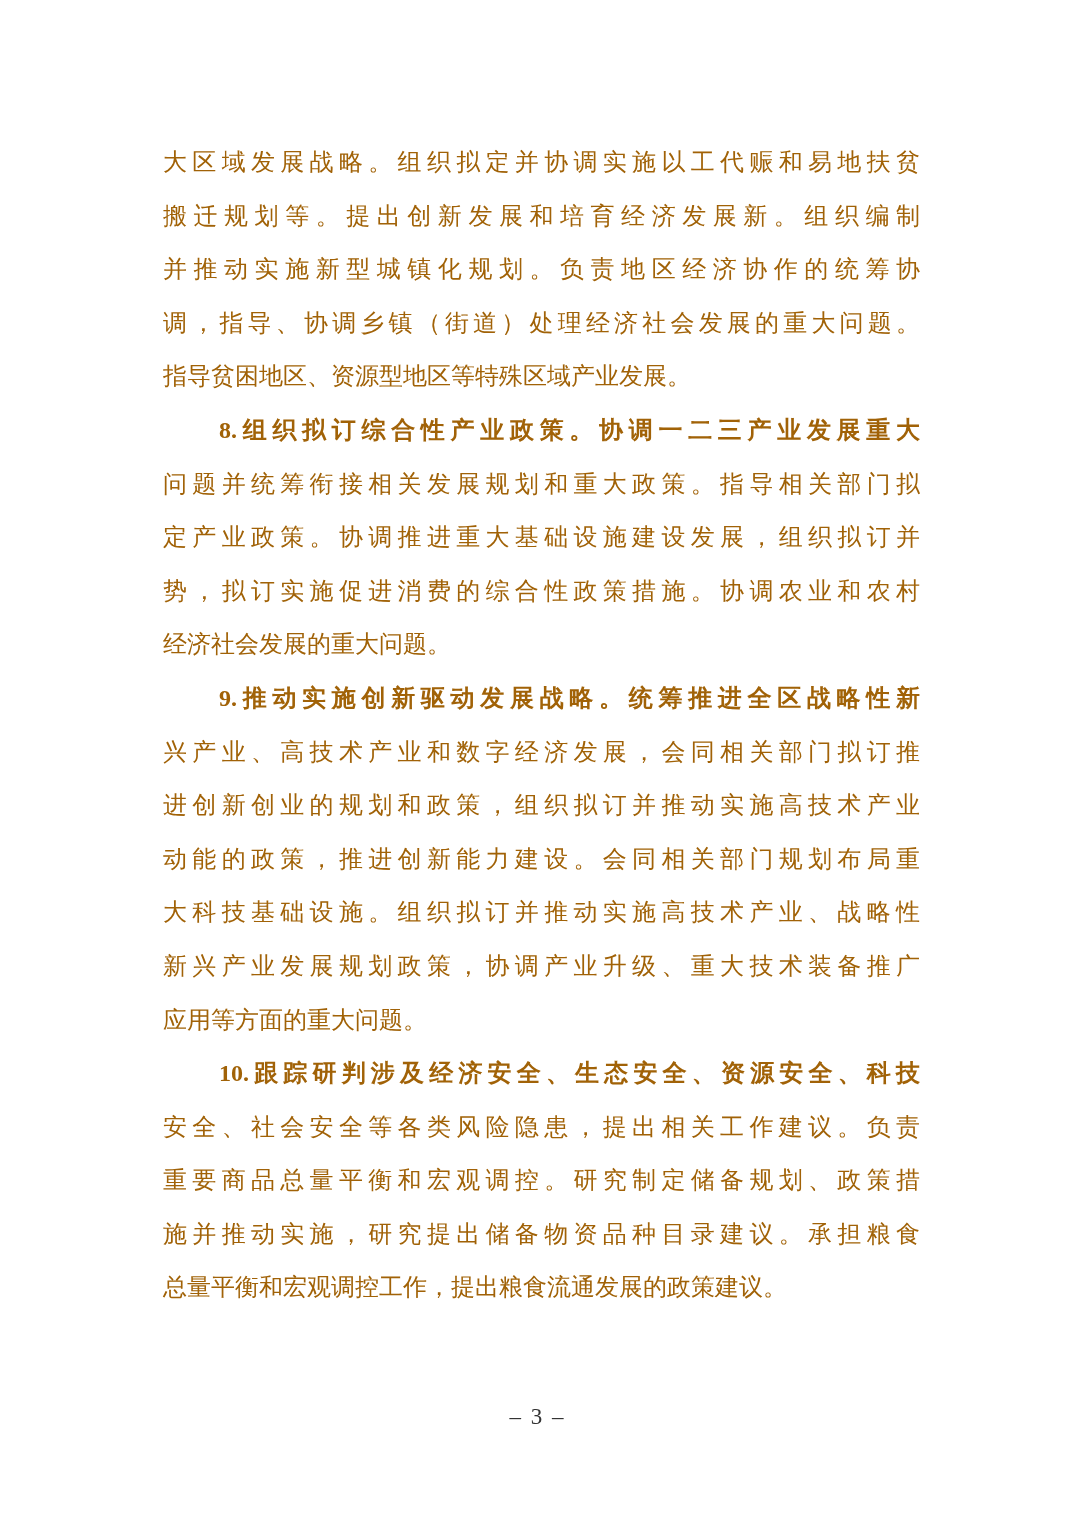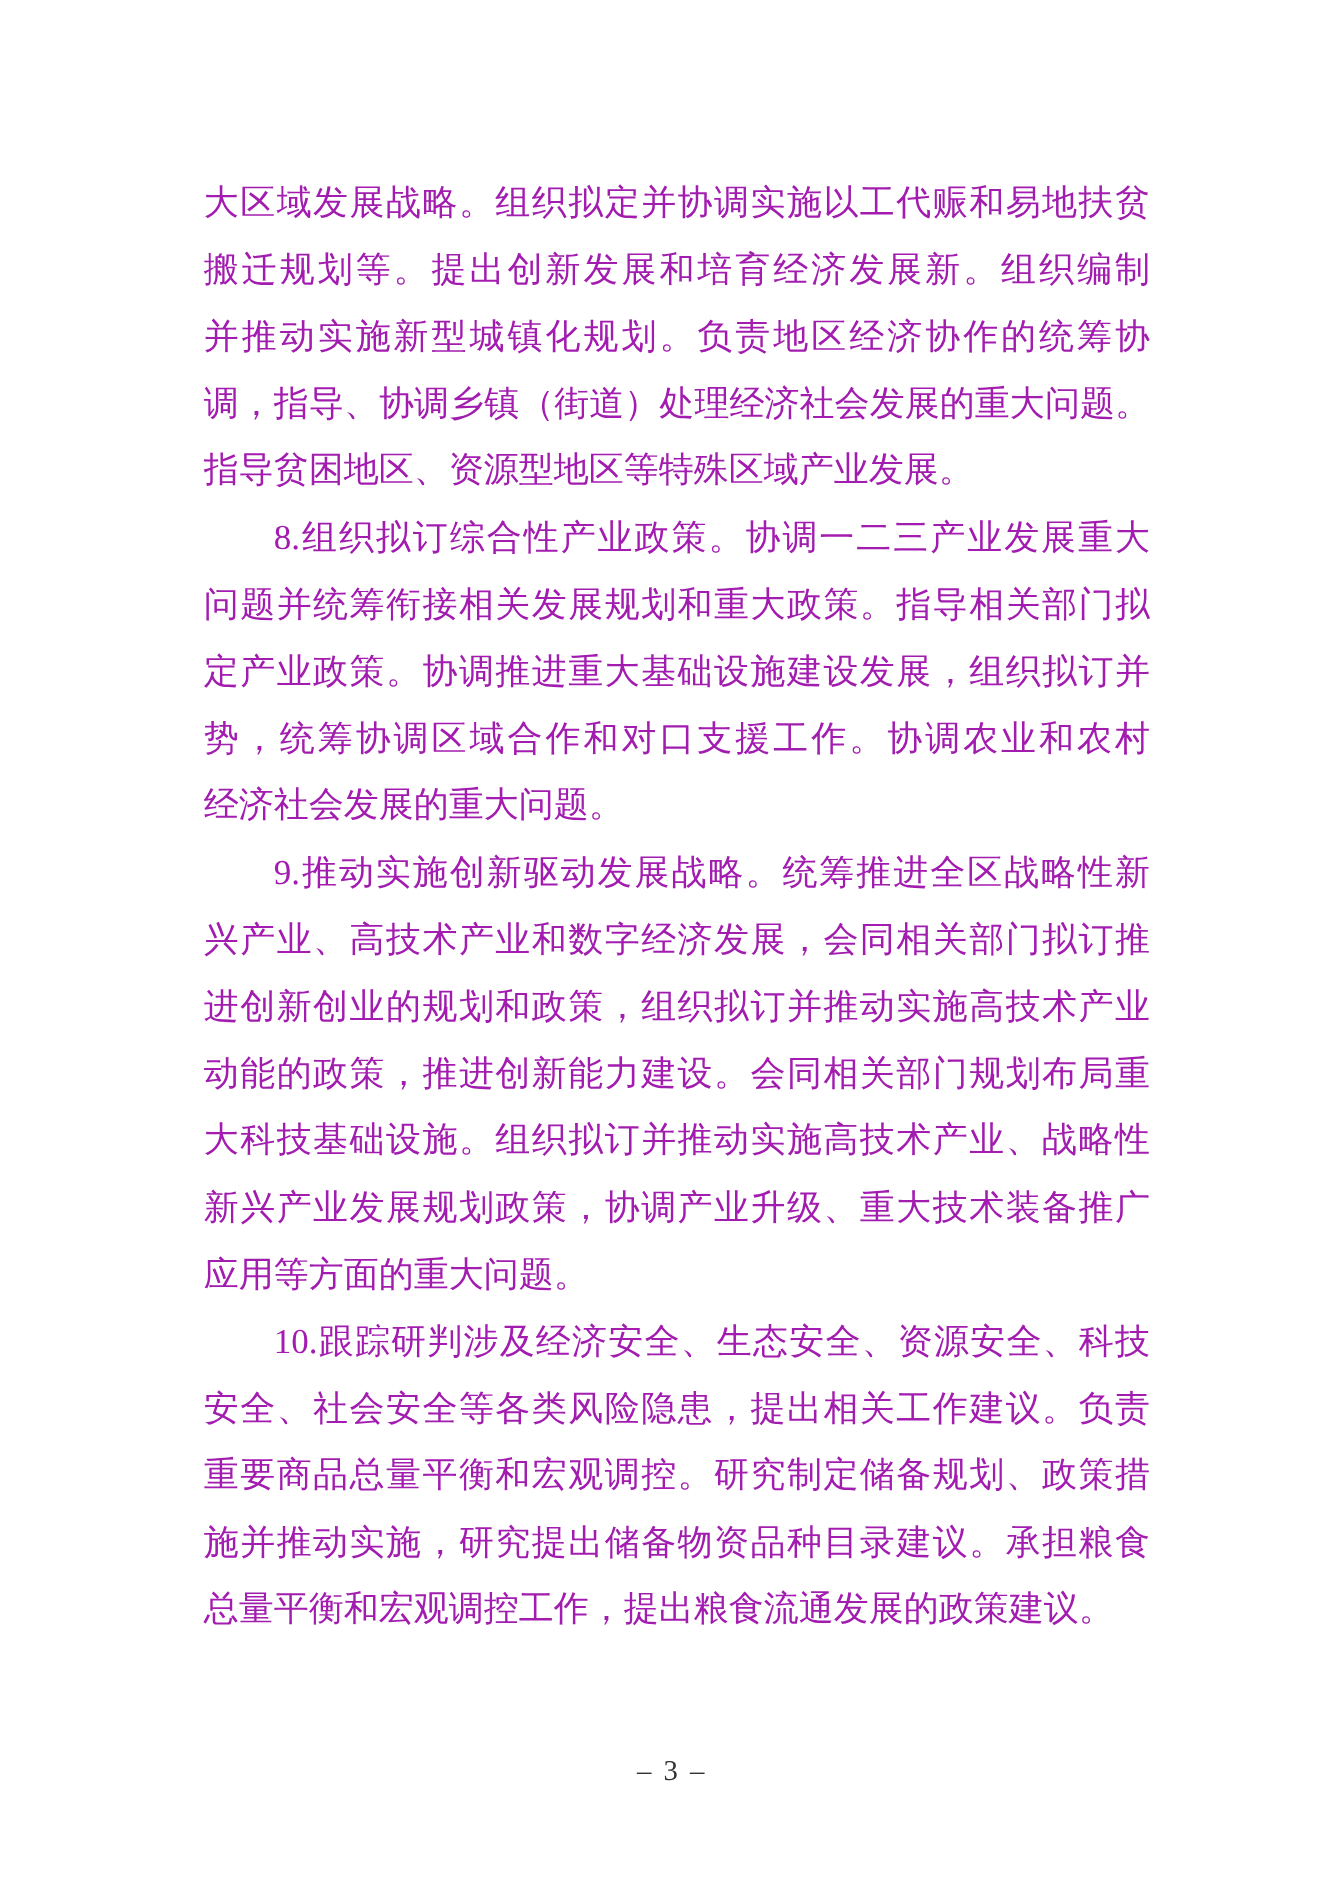--- a/index.html
+++ b/index.html
@@ -17,32 +17,33 @@
   }
   .body-block {
     position: absolute;
     left: 163px;
     top: 136px;
     width: 757px;
   }
   .line {
     height: 53.6px;
     line-height: 53.6px;
-    font-size: 28px;
-    color: #a21caf;
+    font-size: 24px;
+    color: #a16207;
     white-space: nowrap;
     text-align: left;
     letter-spacing: 0;
   }
   .line.jl {
     text-align: justify;
     text-align-last: justify;
   }
   .line.ind {
     padding-left: 56px;
+    font-weight: bold;
   }
   .footer {
     position: absolute;
     left: 0;
     top: 1402px;
     width: 100%;
     text-align: center;
     font-size: 23px;
     line-height: 30px;
     color: #333333;
@@ -57,21 +58,21 @@
 
     <div class="line jl">大区域发展战略。组织拟定并协调实施以工代赈和易地扶贫</div>
     <div class="line jl">搬迁规划等。提出创新发展和培育经济发展新。组织编制</div>
     <div class="line jl">并推动实施新型城镇化规划。负责地区经济协作的统筹协</div>
     <div class="line jl">调，指导、协调乡镇（街道）处理经济社会发展的重大问题。</div>
     <div class="line">指导贫困地区、资源型地区等特殊区域产业发展。</div>
 
     <div class="line jl ind">8.组织拟订综合性产业政策。协调一二三产业发展重大</div>
     <div class="line jl">问题并统筹衔接相关发展规划和重大政策。指导相关部门拟</div>
     <div class="line jl">定产业政策。协调推进重大基础设施建设发展，组织拟订并</div>
-    <div class="line jl">势，统筹协调区域合作和对口支援工作。协调农业和农村</div>
+    <div class="line jl">势，拟订实施促进消费的综合性政策措施。协调农业和农村</div>
     <div class="line">经济社会发展的重大问题。</div>
 
     <div class="line jl ind">9.推动实施创新驱动发展战略。统筹推进全区战略性新</div>
     <div class="line jl">兴产业、高技术产业和数字经济发展，会同相关部门拟订推</div>
     <div class="line jl">进创新创业的规划和政策，组织拟订并推动实施高技术产业</div>
     <div class="line jl">动能的政策，推进创新能力建设。会同相关部门规划布局重</div>
     <div class="line jl">大科技基础设施。组织拟订并推动实施高技术产业、战略性</div>
     <div class="line jl">新兴产业发展规划政策，协调产业升级、重大技术装备推广</div>
     <div class="line">应用等方面的重大问题。</div>
 

